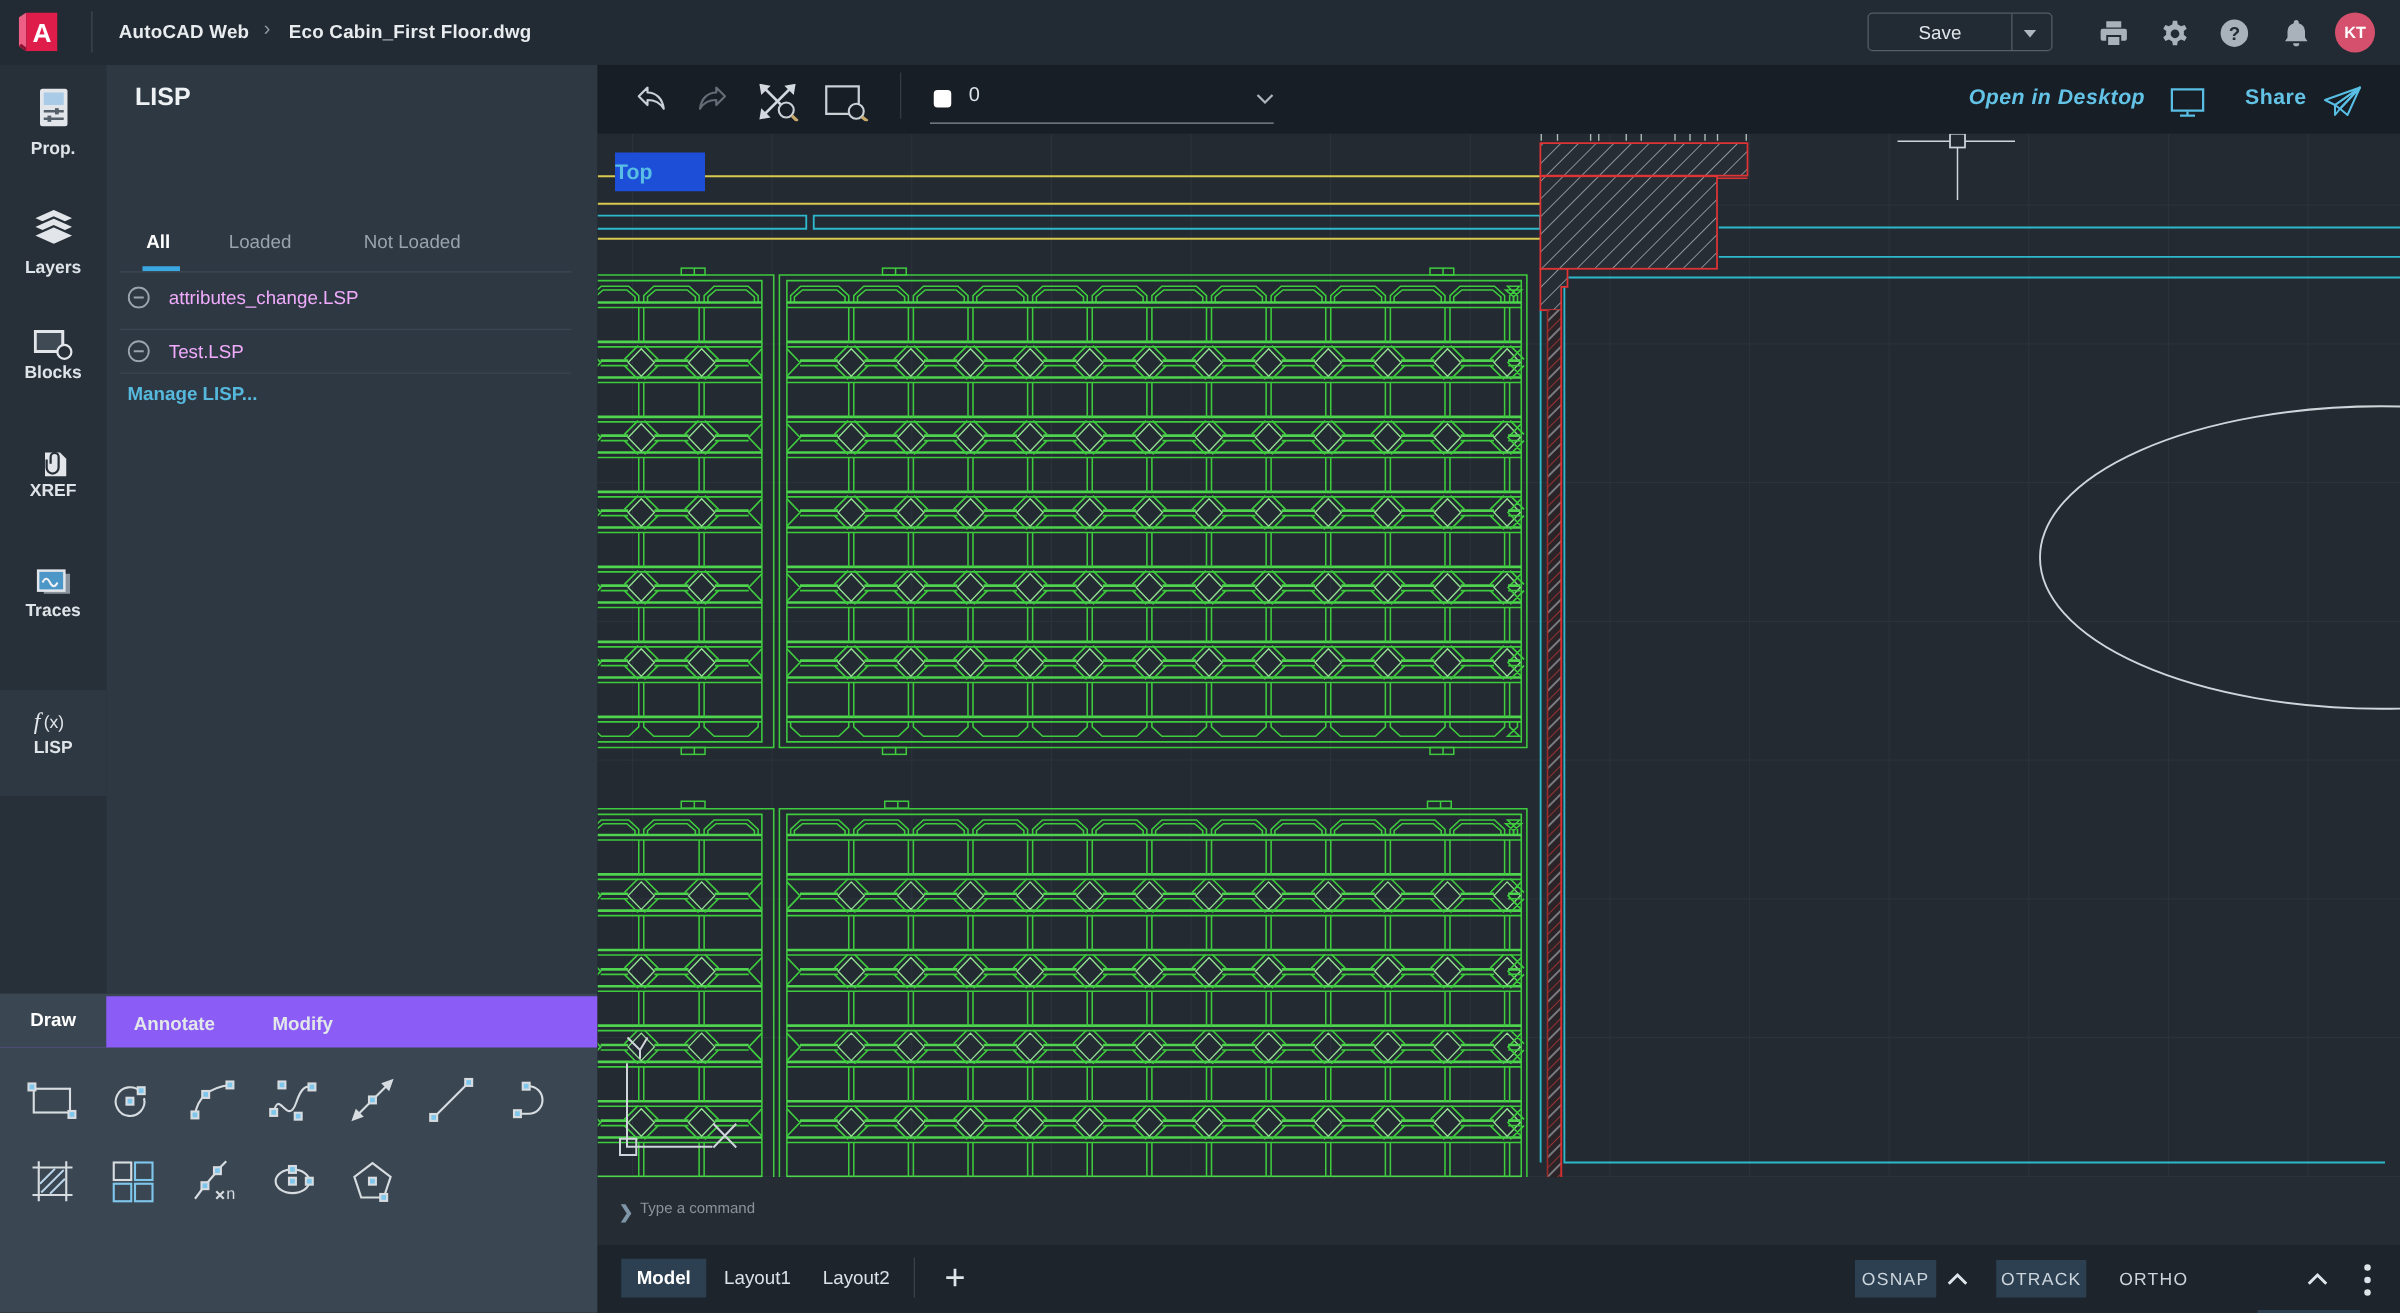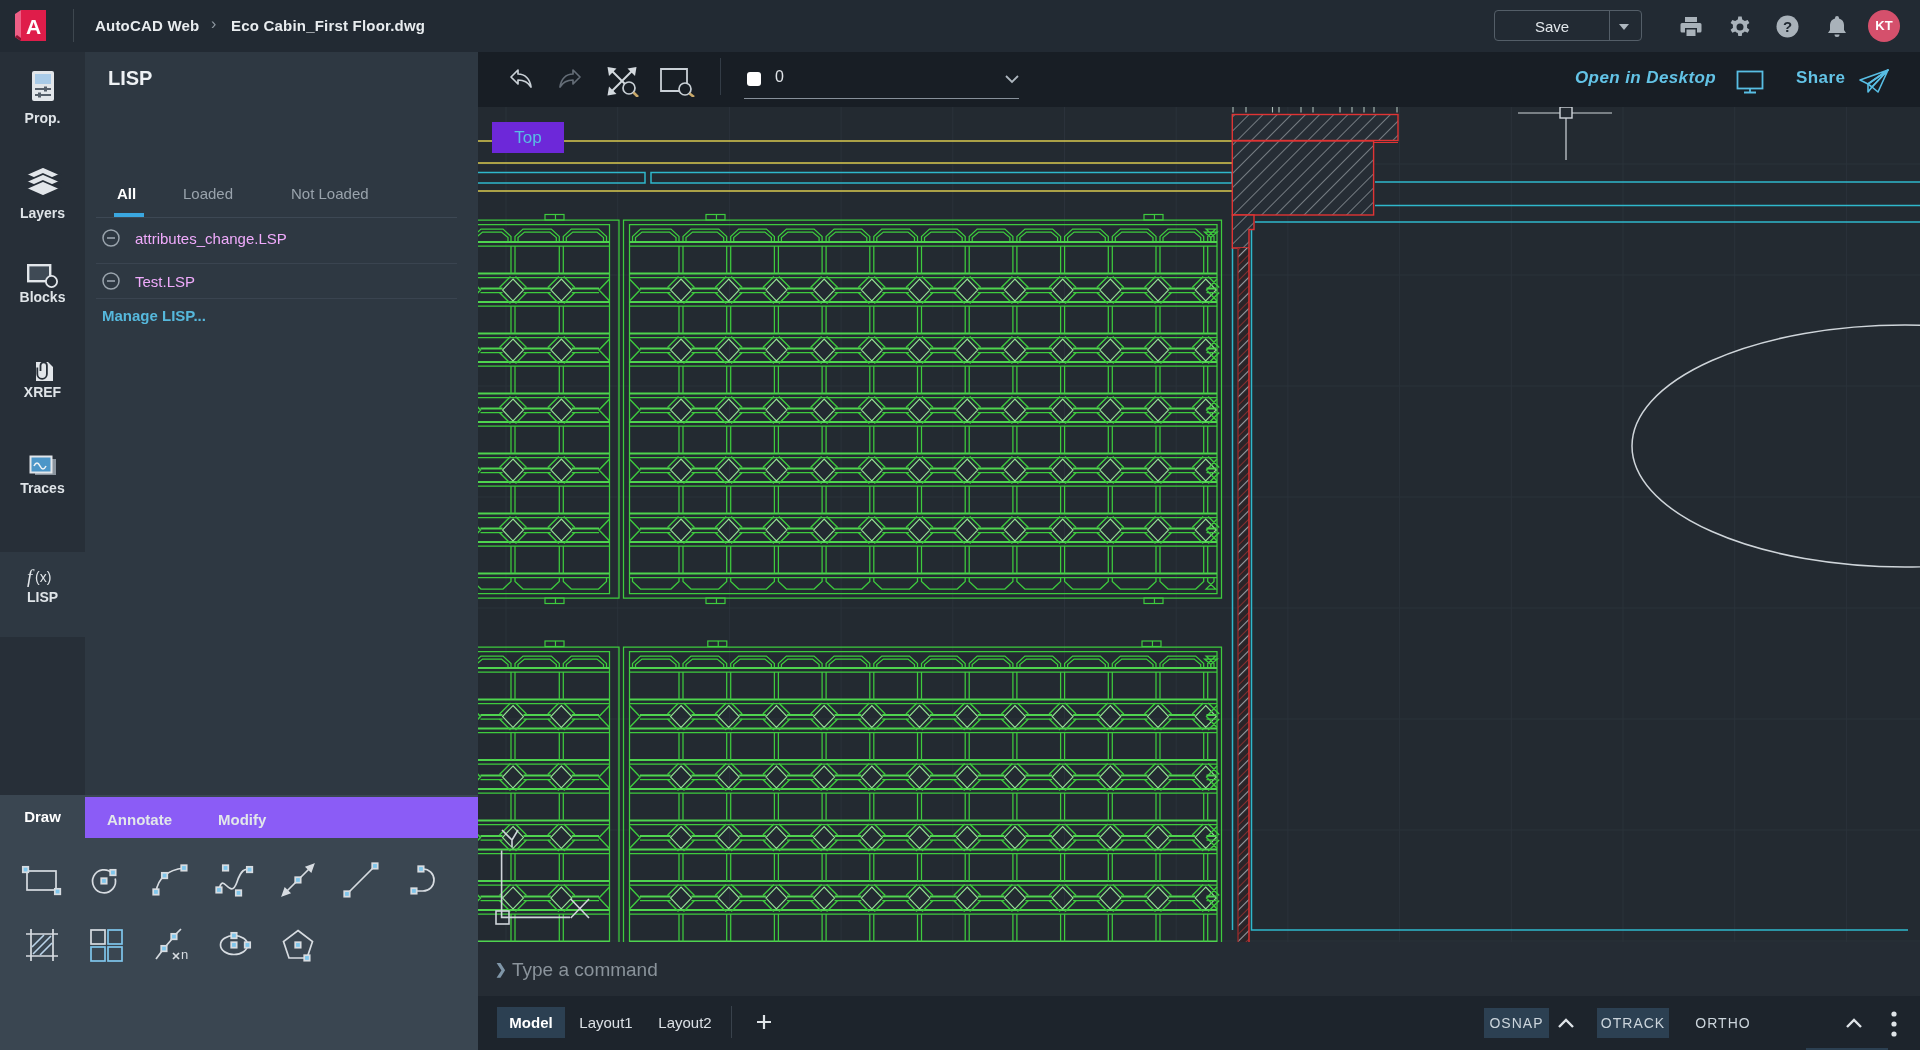--- a/index.html
+++ b/index.html
@@ -51,26 +51,26 @@
   #toolbar { position:absolute; left:478px; top:52px; width:1442px; height:55px; background:#181e25; }
   #tbsep1 { position:absolute; left:242px; top:6px; width:1px; height:37px; background:#333c46; }
   #layersw { position:absolute; left:269px; top:20px; width:14px; height:14px; background:#fff; border-radius:3px; }
   #layer0 { position:absolute; left:297px; top:16px; color:#dfe3e7; font-size:16px; }
   #layerline { position:absolute; left:266px; top:46px; width:275px; height:1px; background:#87909a; }
   #opendesk { position:absolute; left:1097px; top:16px; color:#63c3e6; font-size:17px; font-weight:bold; letter-spacing:0.4px;font-style:italic; }
   #sharelbl { position:absolute; left:1318px; top:16px; color:#63c3e6; font-size:17px; font-weight:bold; letter-spacing:0.4px; }
   .tbico { position:absolute; }
   
   #drawing { position:absolute; left:478px; top:107px; width:1442px; height:835px; background:#232a31; overflow:hidden; }
-  #topvp { position:absolute; left:14px; top:15px; width:72px; height:31px; background:#6d28d9;
-    color:#58bee4; font-size:17px; font-weight:normal; text-align:center; line-height:31px; }
+  #topvp { position:absolute; left:14px; top:15px; width:72px; height:31px; background:#1d4ed8;
+    color:#58bee4; font-size:17px; font-weight:bold; text-align:left; line-height:31px; }
   
   #cmdbar { position:absolute; left:478px; top:942px; width:1442px; height:54px; background:#252c34; }
   #cmdbar .chev { position:absolute; left:17px; top:19px; color:#7f96a8; font-size:14px; font-weight:bold; }
-  #cmdbar .txt { position:absolute; left:34px; top:17px; color:#8a939b; font-size:19px; }
+  #cmdbar .txt { position:absolute; left:34px; top:17px; color:#8a939b; font-size:12px; }
   #bottombar { position:absolute; left:478px; top:996px; width:1442px; height:54px; background:#1d242c; }
   .btab { position:absolute; top:11px; height:31px; line-height:31px; color:#dce1e6; font-size:15px; font-weight:bold; text-align:center; }
   #btabmodel { left:19px; width:68px; background:#2c4052; color:#fff; }
   .snap { position:absolute; top:12px; height:30px; line-height:30px; background:#2c4052;
     color:#ccd5dc; font-size:14px; letter-spacing:1px; text-align:center; }
 </style>
 </head>
 <body>
 
 <div id="topbar">

